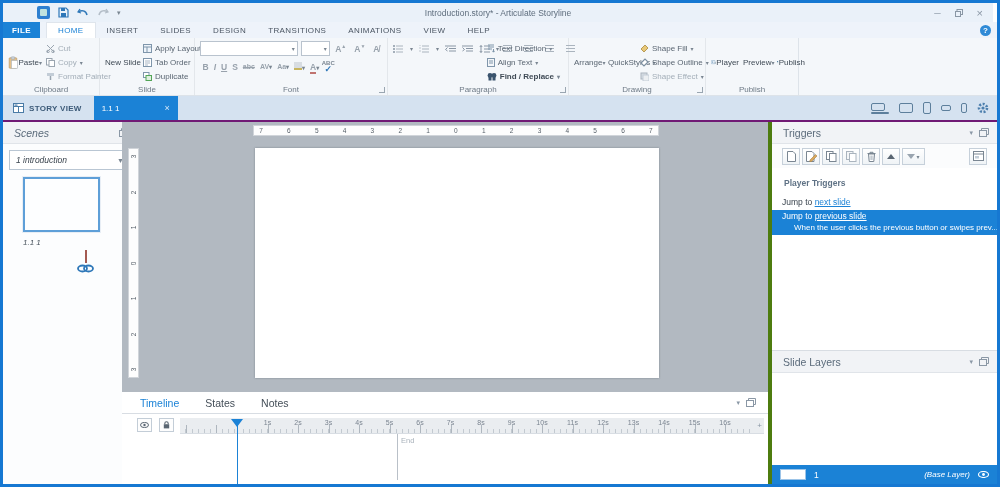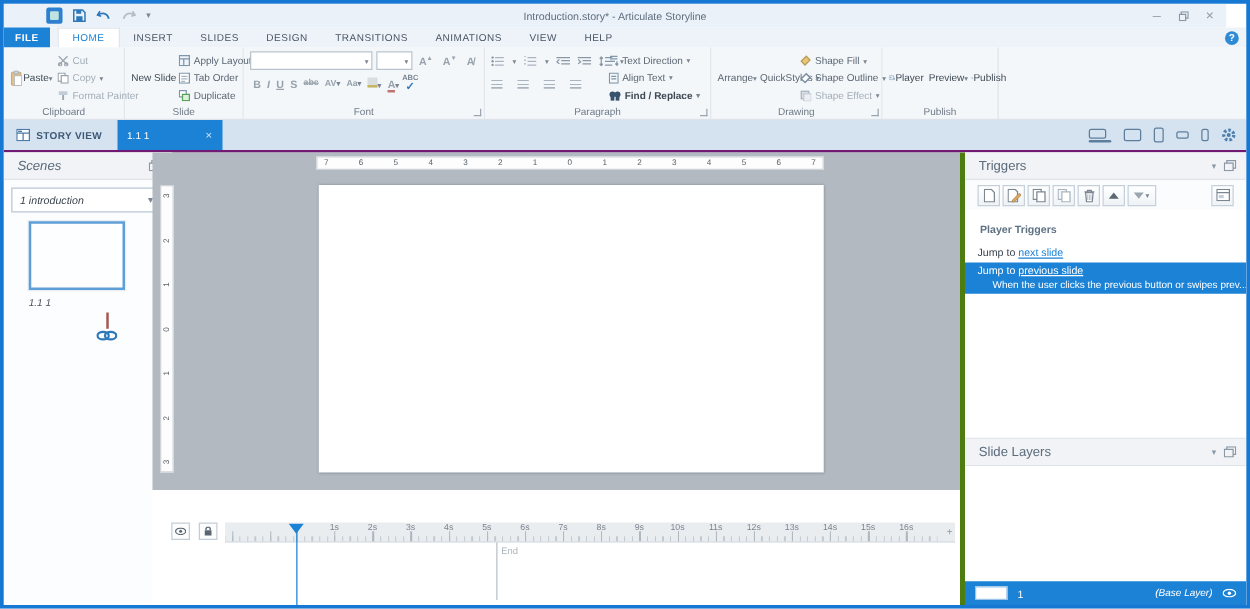--- a/index.html
+++ b/index.html
@@ -1,20 +1,20 @@
 <!DOCTYPE html>
 <html><head>
 <meta charset="utf-8">
 <style>
   * { margin:0; padding:0; box-sizing:border-box; }
   body { background:#fff; font-family:"Liberation Sans", sans-serif; }
   .window { position:relative; width:1000px; height:487px; border:3px solid #1678d2; background:#fff; overflow:hidden; }
 
   
-  .titlebar { position:absolute; left:0; top:0; right:16px; height:19px; background:#eaf1f9; display:flex; align-items:center;padding-left:28px; }
+  .titlebar { position:absolute; left:0; top:0; right:4px; height:19px; background:#eaf1f9; display:flex; align-items:center;padding-left:28px; }
   .qat { display:flex; align-items:center; gap:8px; padding-left:6px; }
   .applogo { width:13px; height:13px; border-radius:2px; background:#2d7fd0; position:relative; }
   .applogo::after { content:""; position:absolute; left:3px; top:3px; width:7px; height:7px; background:#bfe3df; border-radius:1px; }
   .qico { font-size:10px; color:#2e77b8; line-height:1; }
   .qico.dim { color:#b3bdc7; }
   .title { position:absolute; left:0; right:0; text-align:center; font-size:8.5px; color:#5f6e7e; pointer-events:none; }
   .winctrl { margin-left:auto; display:flex; align-items:center; gap:14px; padding-right:10px; color:#8a97a5; font-size:9px; }
 
   
   .tabrow { position:absolute; left:0; top:19px; right:0; height:16px; background:#eef3fa; display:flex; align-items:stretch; }
@@ -262,21 +262,21 @@
         <span class="fbtn" style="font-size:7px;"><span>AV</span><span class="caret">▾</span></span>
         <span class="fbtn" style="font-size:7px;"><span>Aa</span><span class="caret">▾</span></span>
         <span class="fbtn"><span style="display:inline-block;width:8px;height:8px;background:#d8dde2;border-bottom:2px solid #c8b560;"></span><span class="caret">▾</span></span>
         <span class="fbtn"><span style="border-bottom:2px solid #c07470;">A</span><span class="caret">▾</span></span>
         <span class="spell"><span>ABC</span><span class="chk">✓</span></span>
       </div>
       <div class="glabel">Font</div>
       <div class="launcher"></div>
     </div>
 
-    <div class="rgroup" style="width:181px; flex-direction:column; gap:4px;">
+    <div class="rgroup" style="width:181px; flex-direction:row; gap:4px;">
       <div class="frow" style="gap:6px;">
         <span>
             <svg width="11" height="8" viewBox="0 0 11 8">
               <circle cx="1" cy="1" r="1" fill="#8a97a5"></circle>
               <circle cx="1" cy="4" r="1" fill="#8a97a5"></circle>
               <circle cx="1" cy="7" r="1" fill="#8a97a5"></circle>
               <path d="M3 1 h7 M3 4 h7 M3 7 h7" stroke="#aab4be"></path>
             </svg>
           </span>
           <span class="caret">▾</span>
@@ -503,20 +503,34 @@
         <span>1</span>
         <span>0</span>
         <span>1</span>
         <span>2</span>
         <span>3</span>
       </div>
     <div class="slide"></div>
   </div>
 
   <div class="timeline">
+    <div class="tltabs">
+      <span class="tltab active">Timeline</span>
+      <span class="tltab">States</span>
+      <span class="tltab">Notes</span>
+      <span class="hicons">
+        <span>▾</span>
+        <span>
+            <svg width="10" height="9" viewBox="0 0 10 9">
+              <rect x="0.5" y="2.5" width="7" height="6" fill="none" stroke="#8a97a5"></rect>
+              <path d="M2.5 2.5 v-2 h7 v6 h-2" fill="none" stroke="#8a97a5"></path>
+            </svg>
+          </span>
+      </span>
+    </div>
     <div class="tlbtn" style="left:15px; top:26px;">
         <svg width="9" height="6" viewBox="0 0 9 6">
           <ellipse cx="4.5" cy="3" rx="4" ry="2.6" fill="none" stroke="#5a6672"></ellipse>
           <circle cx="4.5" cy="3" r="1.2" fill="#5a6672"></circle>
         </svg>
       </div>
     <div class="tlbtn" style="left:37px; top:26px;">
         <svg width="7" height="8" viewBox="0 0 7 8">
           <rect x="0.8" y="3.2" width="5.4" height="4.2" fill="#5a6672"></rect>
           <path d="M1.8 3 v-0.6 a1.7 1.7 0 0 1 3.4 0 V3" fill="none" stroke="#5a6672" stroke-width="1.1"></path>

